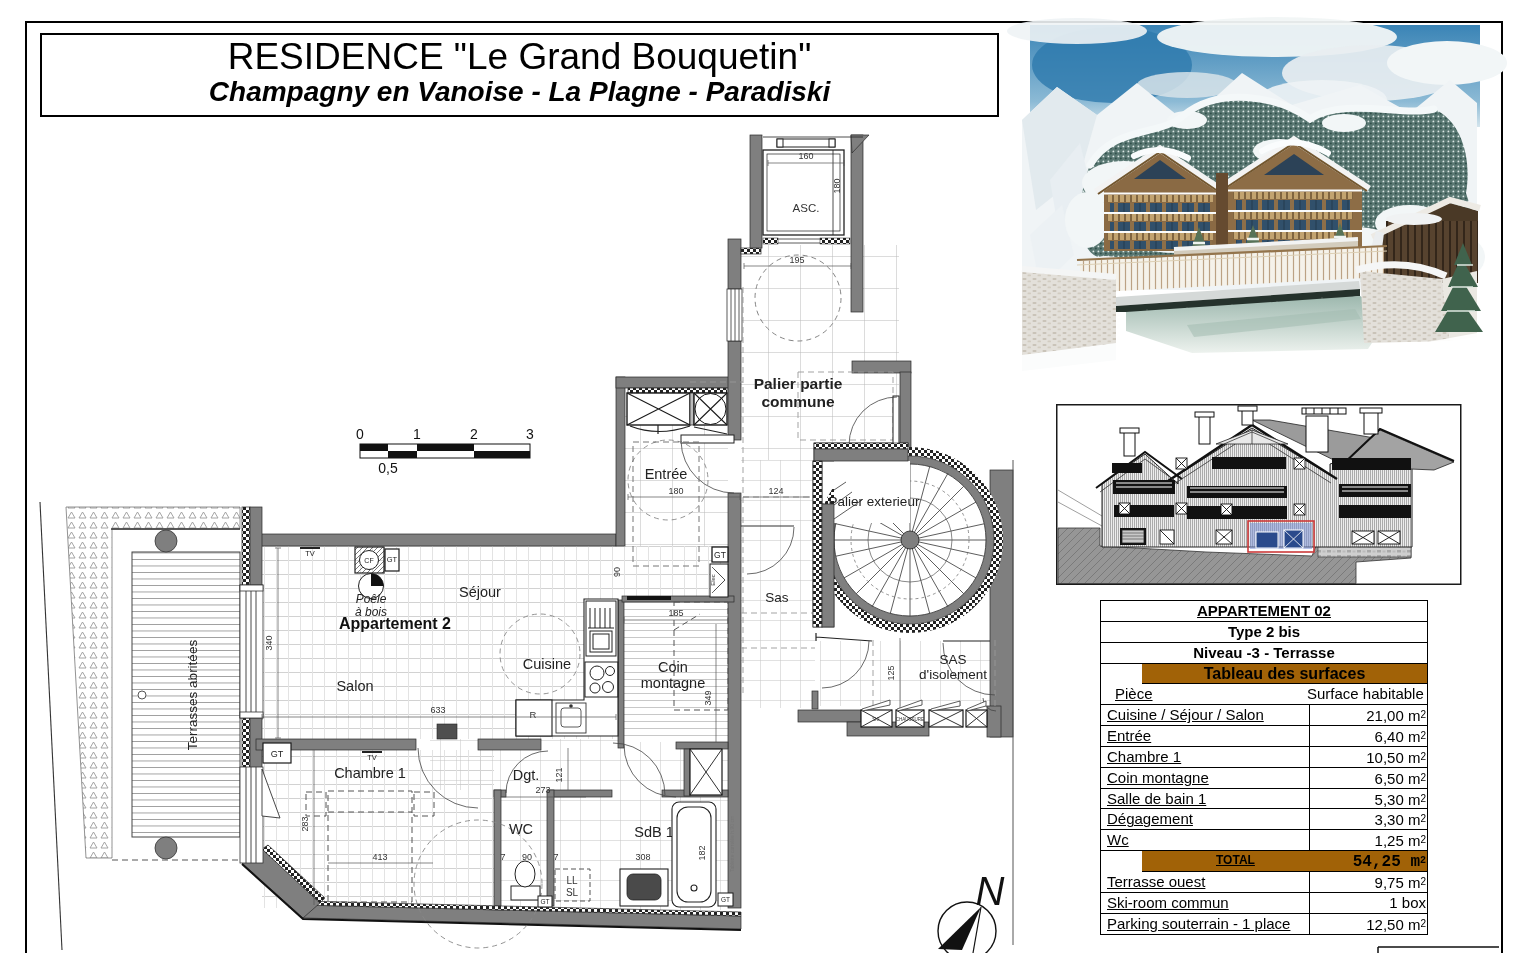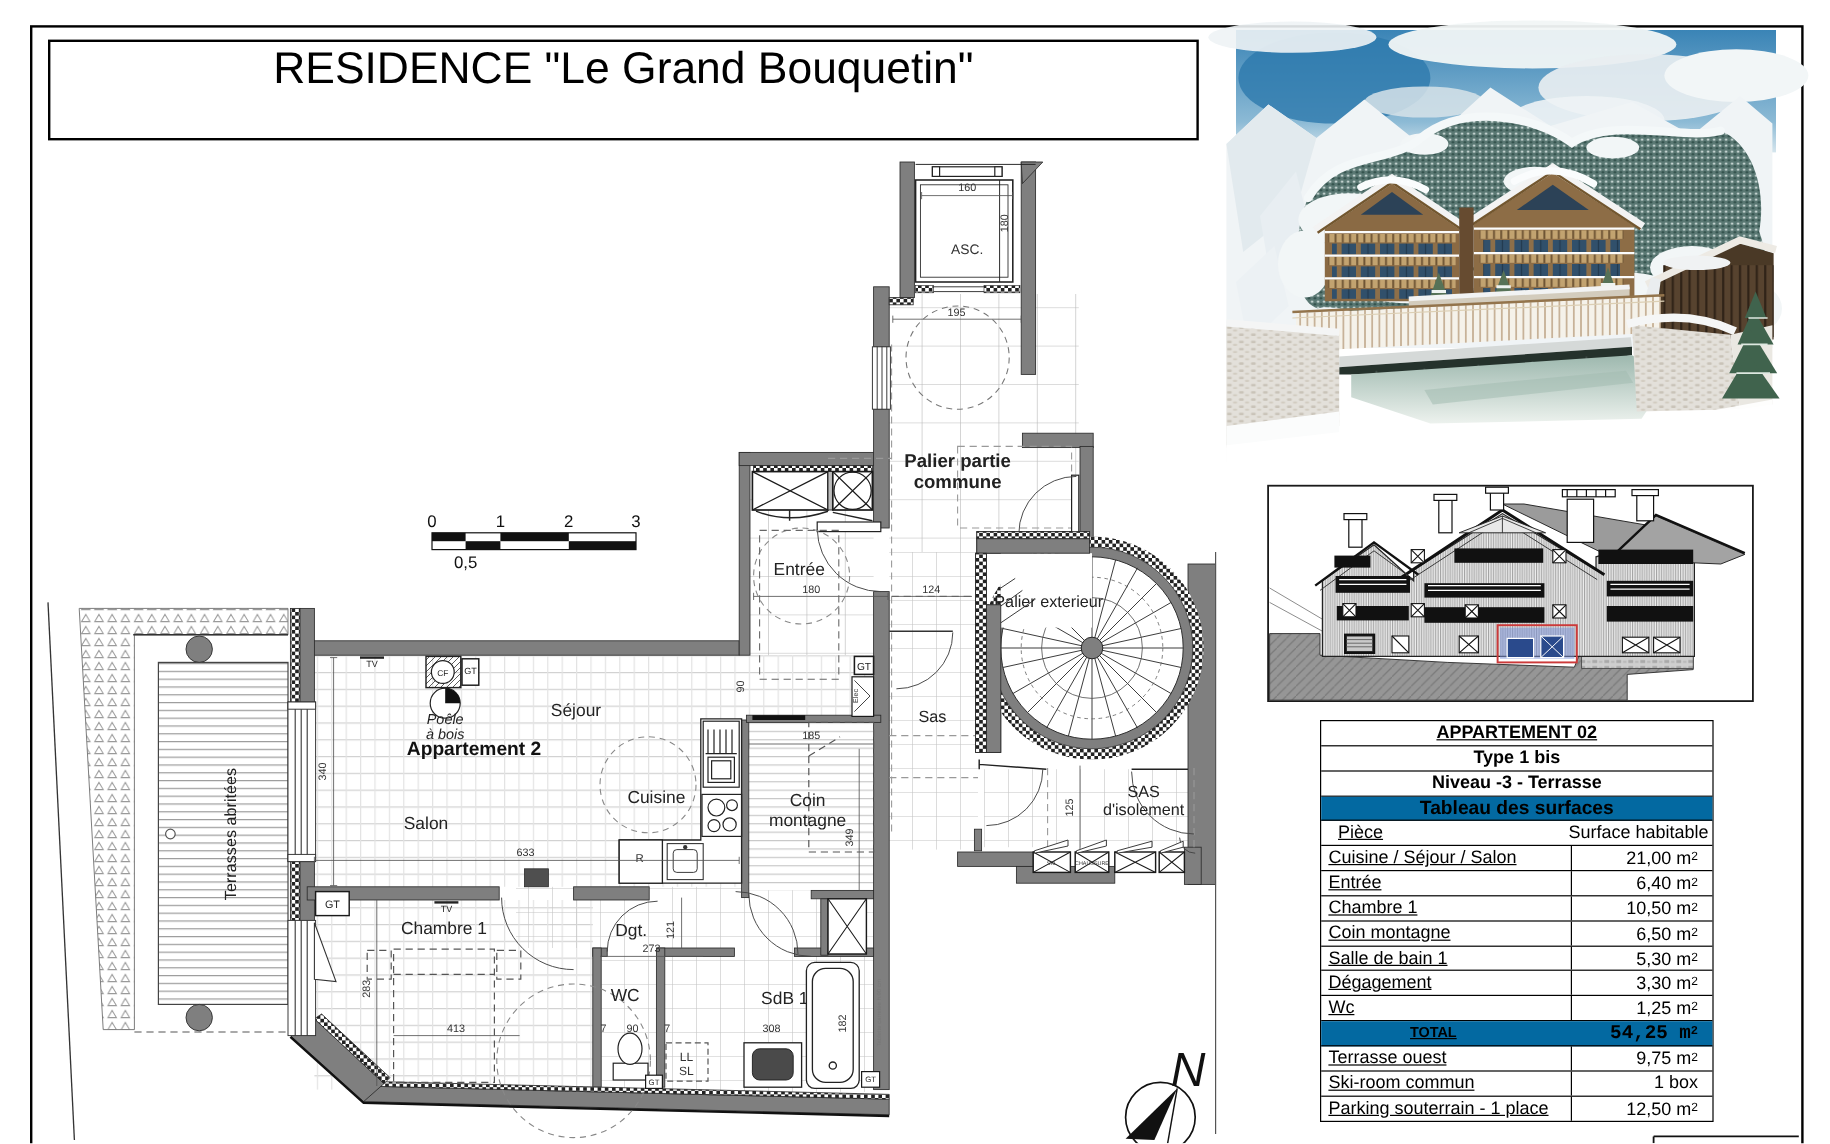--- a/index.html
+++ b/index.html
@@ -3,36 +3,37 @@
 <meta charset="utf-8">
 <style>
 html,body{margin:0;padding:0;background:#fff;}
 #page{position:relative;width:1525px;height:953px;background:#fff;overflow:hidden;font-family:"Liberation Sans",sans-serif;}
 .abs{position:absolute;}
 #tbl{position:absolute;left:1100px;top:600px;width:328px;border:1.5px solid #000;box-sizing:border-box;background:#fff;}
 #tbl .row{position:relative;height:19.85px;border-bottom:1px solid #000;font-size:15px;line-height:19.5px;white-space:nowrap;}
 #tbl .row:last-child{border-bottom:none;}
 #tbl .c{text-align:center;}
 #tbl .b{font-weight:bold;}
-#tbl .gy{background:#0369a1;}
+#tbl .gy{background:#a16207;margin-left:41px;}
 #tbl .nm{position:absolute;left:6px;top:0;text-decoration:underline;}
-#tbl .vl{position:absolute;right:12px;top:0;}
+#tbl .vl{position:absolute;right:1px;top:0;}
 #tbl .dv::after{content:"";position:absolute;left:208px;top:0;bottom:0;border-left:1px solid #000;}
 sup{font-size:10px;vertical-align:3px;}
 </style>
 </head>
 <body>
 <div id="page">
 
 <div class="abs" style="left:25px;top:21px;width:1474px;height:945px;border:2px solid #000;"></div>
 
 <div class="abs" style="left:40px;top:33px;width:955px;height:80px;border:2px solid #000;background:#fff;">
 
   <div style="text-align:center;font-size:37px;line-height:39px;margin-top:2px;">RESIDENCE "Le Grand Bouquetin"</div>
 
+  <div style="text-align:center;font-size:28px;line-height:31px;font-weight:bold;font-style:italic;">Champagny en Vanoise - La Plagne - Paradiski</div>
 </div>
 
 <svg class="abs" style="left:0;top:0;" width="1525" height="953" viewBox="0 0 1525 953">
 <defs>
 <pattern id="chk" width="6" height="6" patternUnits="userSpaceOnUse">
           <rect width="6" height="6" fill="#fff"></rect>
           <rect width="3" height="3" fill="#222"></rect>
           <rect x="3" y="3" width="3" height="3" fill="#222"></rect>
         </pattern>
 <pattern id="tile32" width="32" height="32" patternUnits="userSpaceOnUse">
@@ -821,21 +822,21 @@
 <path d="M981,907 L973,953" stroke="#111" stroke-width="1.2"></path>
 <text x="990" y="905" font-size="40" font-style="italic" fill="#111" text-anchor="middle">N</text>
 </g>
 
 <path d="M1378,947 H1499 M1378,947 V953" stroke="#111" stroke-width="1.5"></path>
 
 </svg>
 
 <div id="tbl">
   <div class="row c b"><span style="text-decoration:underline;">APPARTEMENT 02</span></div>
-  <div class="row c b">Type 1 bis</div>
+  <div class="row c b">Type 2 bis</div>
   <div class="row c b">Niveau -3 - Terrasse</div>
   <div class="row c b gy" style="font-size:16px;">Tableau des surfaces</div>
   <div class="row">
         <span class="nm" style="left:14px;">Pièce</span>
         <span style="position:absolute;left:206px;">Surface habitable</span>
       </div>
   <div class="row dv">
         <span class="nm">Cuisine / Séjour / Salon</span>
         <span class="vl">21,00 m<sup>2</sup></span>
       </div>

